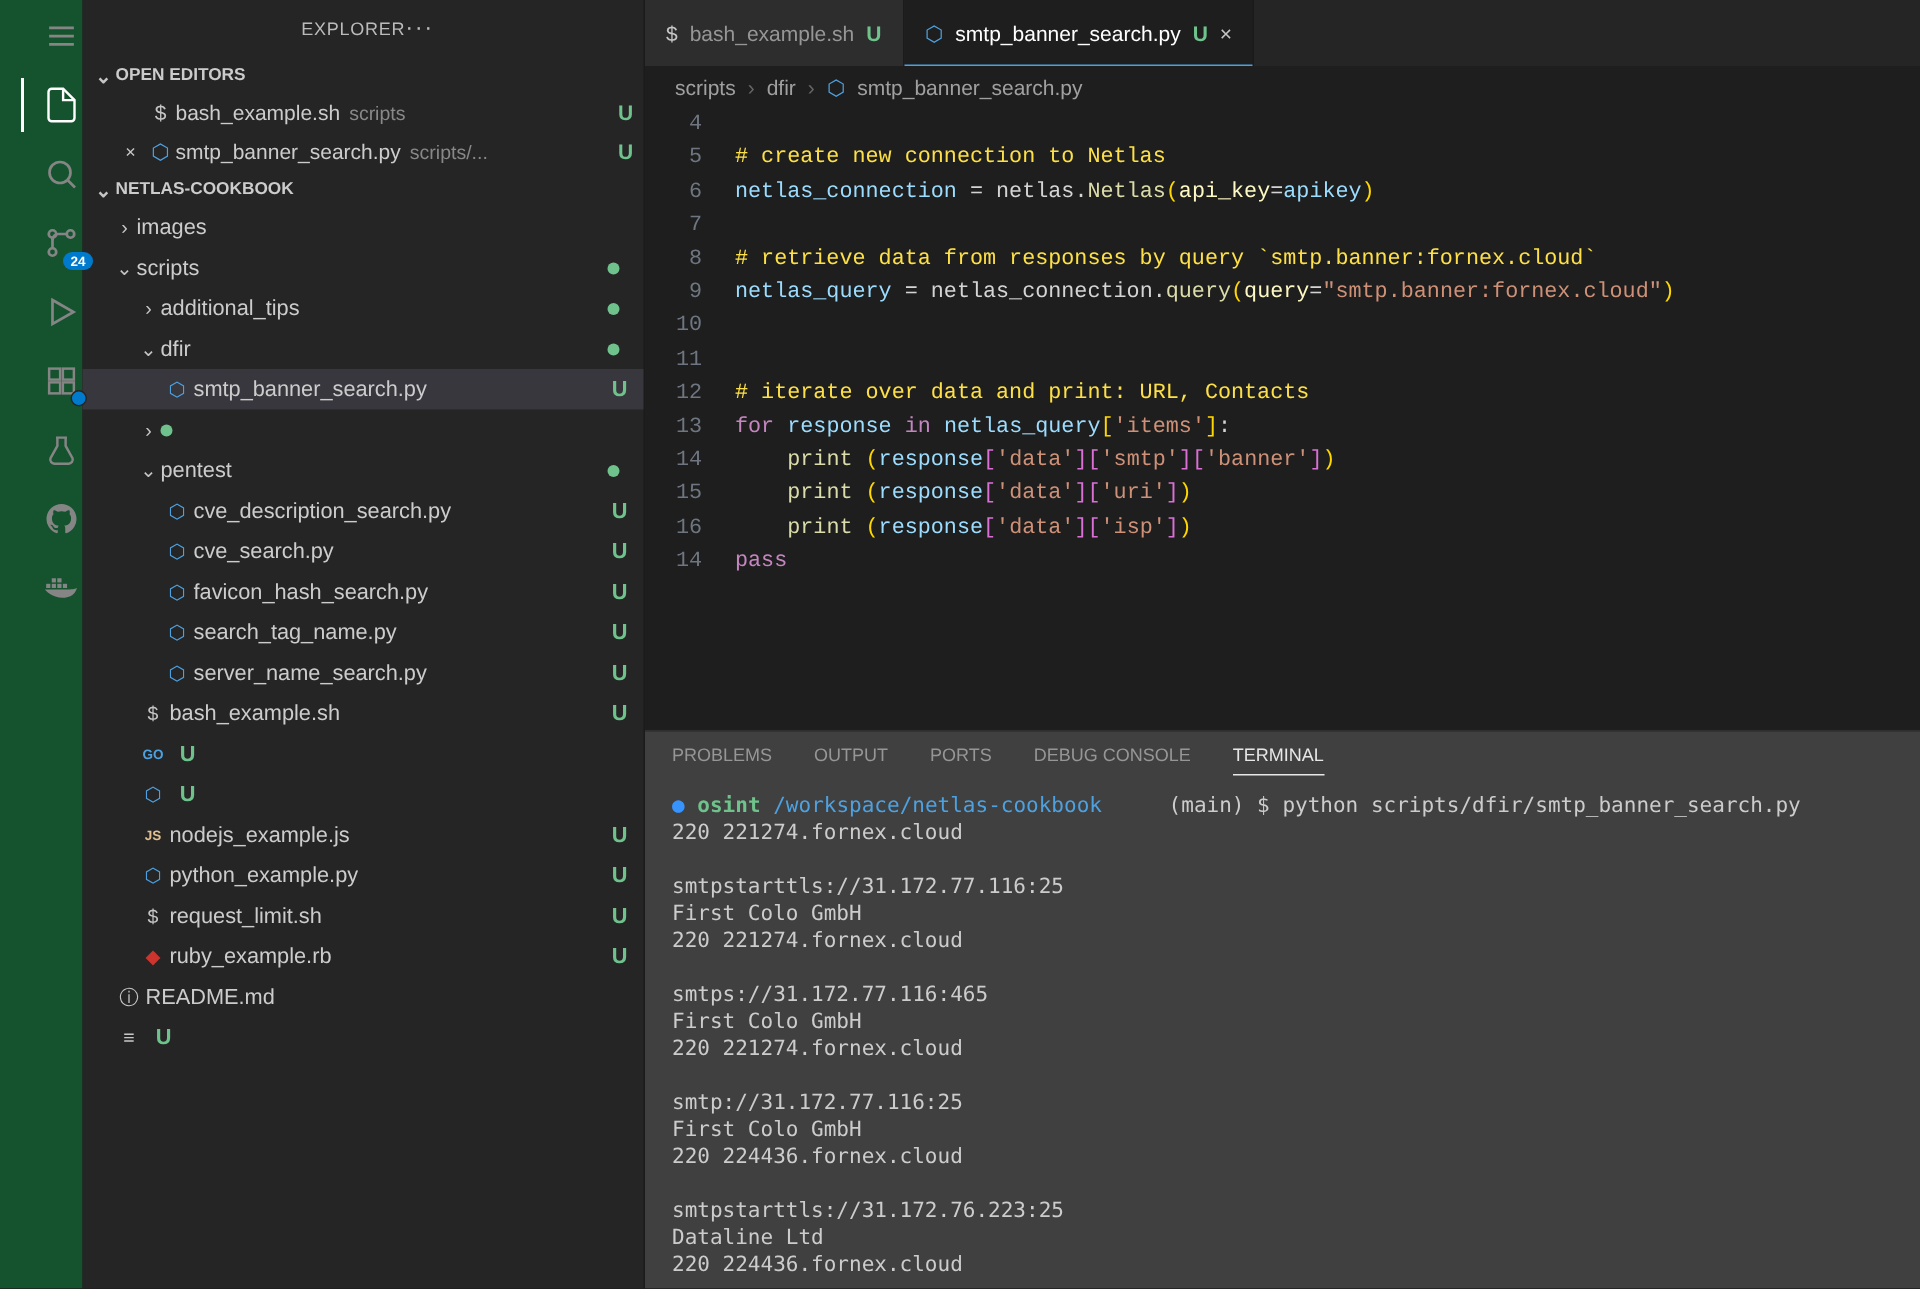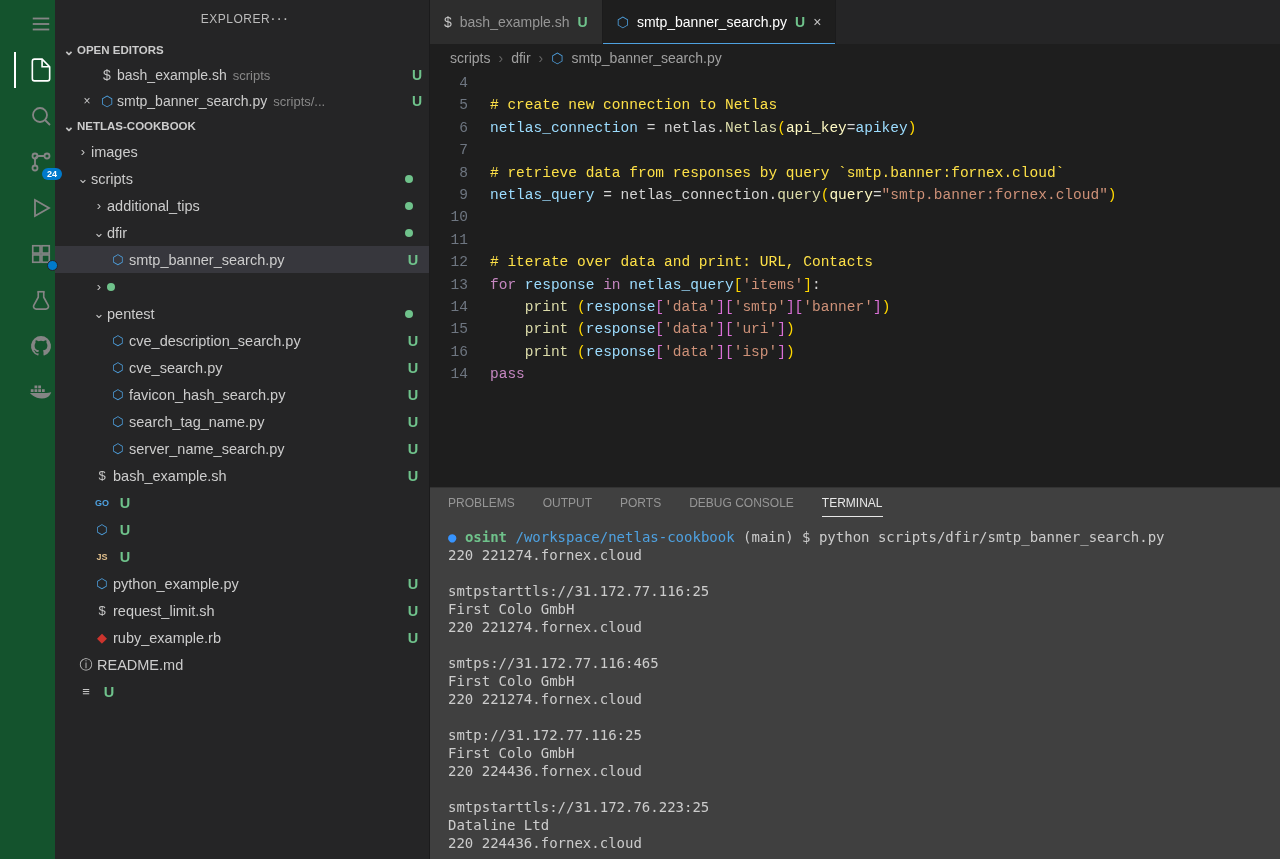--- a/index.html
+++ b/index.html
@@ -163,21 +163,21 @@
 .terminal {
   flex: 1; padding: 4px 18px;
   font-family: Menlo, Consolas, monospace;
   font-size: 14px; line-height: 18px;
   color: #cccccc; white-space: pre;
   overflow: hidden;
 }
 .t-bullet { color: #3794ff; }
 .t-user { color: #6fc28b; font-weight: 600; }
 .t-path { color: #4ea1e0; }
-.t-branch { color: #cccccc; }
+.t-branch { color: #cccccc; margin-left: 36px; }
 
 
 .ico-py { color: #4ea1e0; }
 .ico-sh { color: #c5c5c5; }
 .ico-go { color: #4ea1e0; }
 .ico-js { color: #e2c08d; }
 .ico-rb { color: #cc342d; }
 .ico-md { color: #c5c5c5; }
 .ico-txt { color: #c5c5c5; }
 </style>
@@ -367,20 +367,21 @@
         <span class="status status-U">U</span>
       </div>
       <div class="tree-row">
         <span class="indent" style="width:36px"></span>
         <span class="file-icon ico-py" style="font-size:13px;font-weight:400">⬡</span>
         <span class="status status-U">U</span>
       </div>
       <div class="tree-row">
         <span class="indent" style="width:36px"></span>
         <span class="file-icon ico-js" style="font-size:9px;font-weight:700">JS</span>
+        <span class="label">nodejs_example.js</span>
         <span class="status status-U">U</span>
       </div>
       <div class="tree-row">
         <span class="indent" style="width:36px"></span>
         <span class="file-icon ico-py" style="font-size:13px;font-weight:400">⬡</span>
         <span class="label">python_example.py</span>
         <span class="status status-U">U</span>
       </div>
       <div class="tree-row">
         <span class="indent" style="width:36px"></span>

